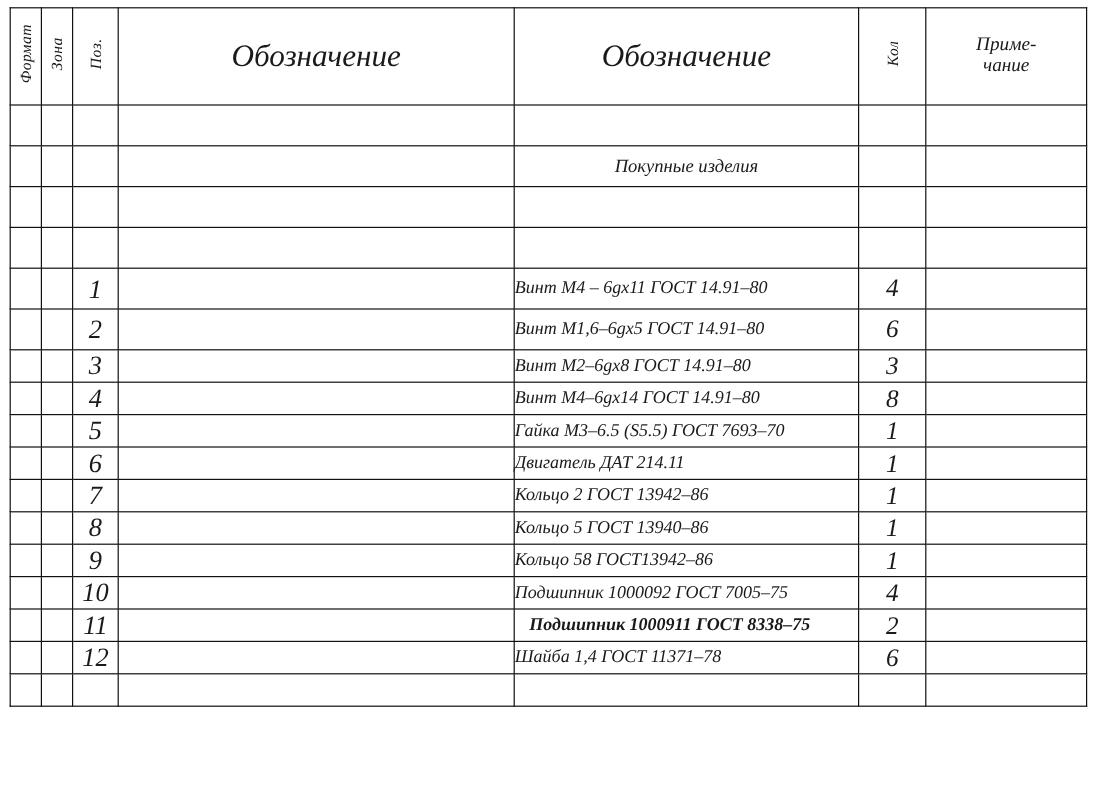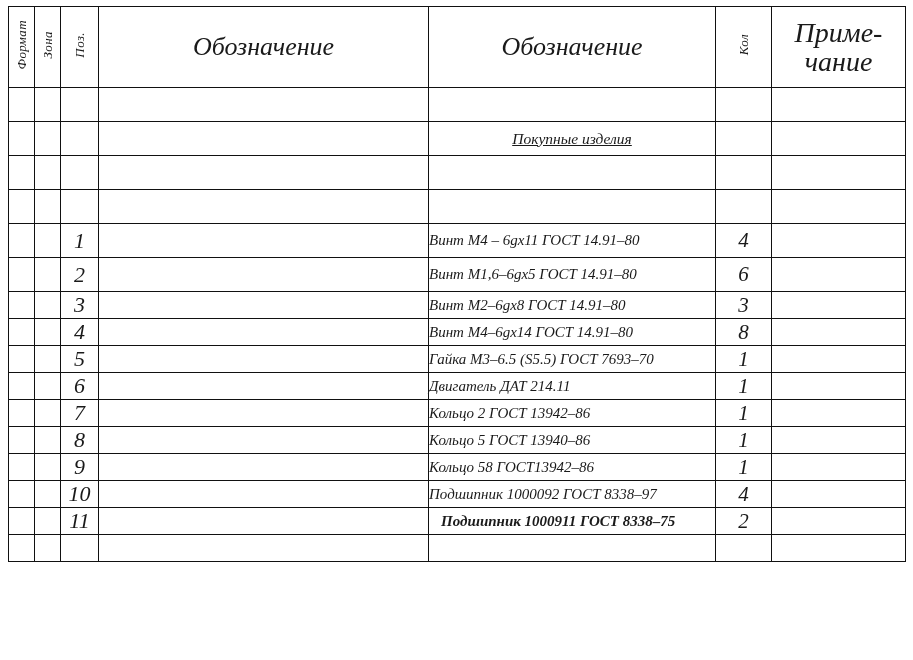--- a/index.html
+++ b/index.html
@@ -60,21 +60,21 @@
     padding: 2px 0;
   }
   .hcell {
     font-style: italic;
     font-size: 26px;
     text-align: center;
     line-height: 1.05;
     padding: 0 4px;
   }
   .hcell.two {
-    font-size: 28px;
+    font-size: 16px;
   }
   td.vcell {
     text-align: center;
     padding: 0;
   }
 
   
   tr.row td {
     height: 33px;
   }
@@ -91,21 +91,20 @@
     font-style: italic;
     font-size: 15px;
     padding-left: 8px;
     white-space: nowrap;
   }
   td.name.center-title {
     text-align: center;
     padding-left: 0;
   }
   td.name .uline {
-    text-decoration: underline;
     font-size: 15.5px;
     text-align: center;
   }
   td.qty {
     text-align: center;
     font-style: italic;
     font-size: 21px;
     line-height: 1;
   }
   td.empty { }
@@ -273,31 +272,40 @@
         <td class="empty"></td>
         <td class="name">Кольцо 58 ГОСТ13942–86</td>
         <td class="qty">1</td>
         <td class="empty"></td>
       </tr>
       <tr class="row short">
         <td class="empty"></td>
         <td class="empty"></td>
         <td class="pos">10</td>
         <td class="empty"></td>
-        <td class="name">Подшипник 1000092  ГОСТ 8338–97</td>
+        <td class="name">Подшипник 1000092  ГОСТ 7005–75</td>
         <td class="qty">4</td>
         <td class="empty"></td>
       </tr>
       <tr class="row short">
         <td class="empty"></td>
         <td class="empty"></td>
         <td class="pos">11</td>
         <td class="empty"></td>
         <td class="name indent1"> Подшипник 1000911 ГОСТ 8338–75</td>
         <td class="qty">2</td>
+        <td class="empty"></td>
+      </tr>
+      <tr class="row short">
+        <td class="empty"></td>
+        <td class="empty"></td>
+        <td class="pos">12</td>
+        <td class="empty"></td>
+        <td class="name">Шайба 1,4 ГОСТ 11371–78</td>
+        <td class="qty">6</td>
         <td class="empty"></td>
       </tr>
 
       <tr class="row short">
         <td class="empty"></td>
         <td class="empty"></td>
         <td class="pos"></td>
         <td class="empty"></td>
         <td class="name"></td>
         <td class="qty"></td>

